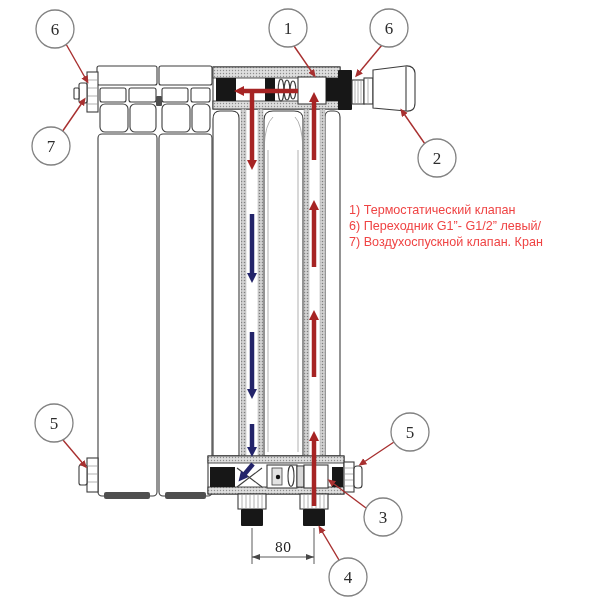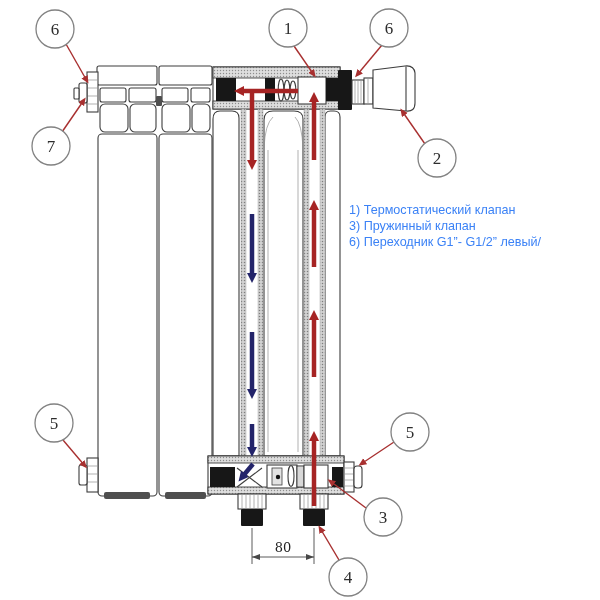--- a/index.html
+++ b/index.html
@@ -20,21 +20,21 @@
   .coldf{fill:var(--flow-cold,#23246a);}
   .callf{fill:var(--callout-arrow,#a83030);}
   .cline{stroke:var(--callout-arrow,#a83030);stroke-width:1.4;fill:none;}
   .ccirc{fill:#fff;stroke:#828282;stroke-width:1.3;}
   .cnum {font:17px "Liberation Serif",serif;fill:#2d2d2d;text-anchor:middle;dominant-baseline:central;}
   .dimln{stroke:#474747;stroke-width:0.9;fill:none;}
   .dimf {fill:#474747;}
   .dimtx{font:13px "DejaVu Serif",serif;fill:#222;text-anchor:middle;}
   
   .legend{position:absolute;left:349px;top:202px;width:248px;
-          font-size:12.6px;line-height:16.2px;color:#3b82f6;}
+          font-size:12.6px;line-height:16.2px;color:#ef4444;}
   .legend div{white-space:nowrap;}
 </style>
 </head>
 <body>
 
 <div id="canvas">
 
 <svg width="600" height="600" viewBox="0 0 600 600">
   <defs>
     <pattern id="stip" width="3" height="3" patternUnits="userSpaceOnUse">
@@ -257,17 +257,17 @@
     <g>
       <line class="cline" x1="339" y1="560" x2="320" y2="528" marker-end="url(#aCall)"></line>
       <circle class="ccirc" cx="348" cy="577" r="19"></circle>
       <text class="cnum" x="348" y="577">4</text>
     </g>
   </g>
 </svg>
 
 <div class="legend">
   <div>1) Термостатический клапан</div>
-  <div>3) Пружинный клапан</div>
   <div>6) Переходник G1”- G1/2” левый/</div>
+  <div>7) Воздухоспускной клапан. Кран</div>
 </div>
 
 </div>
 
 </body></html>

